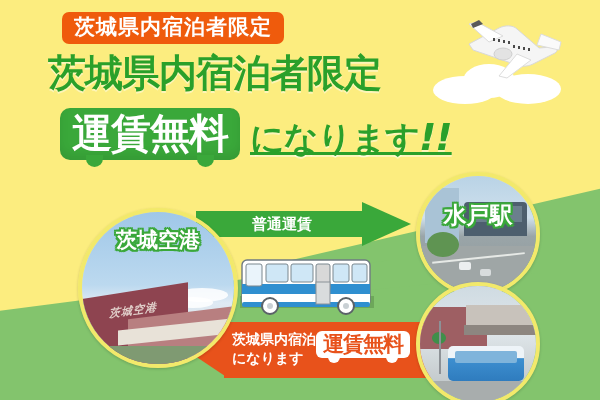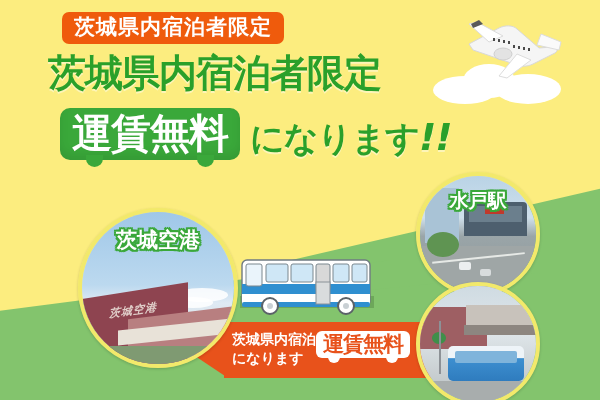--- a/index.html
+++ b/index.html
@@ -52,41 +52,42 @@
     white-space:nowrap;letter-spacing:-1px;
     box-shadow:inset 0 -6px 10px rgba(0,0,0,.08);
   }
   .nub{position:absolute;bottom:-7px;width:17px;height:12px;background:#3aa83a;border-radius:0 0 9px 9px;}
   .nub.l{left:26px;}
   .nub.r{right:26px;}
   .headline-2{
     color:#2aa02a;font-weight:bold;font-size:34px;line-height:1;
     white-space:nowrap;margin-left:10px;padding-bottom:4px;letter-spacing:-1px;
     text-shadow:0 2px 0 rgba(255,255,255,.45);
+    text-decoration:underline;
   }
   .headline-2 .bang{font-style:italic;font-size:38px;}
 
   
   .plane-wrap{position:absolute;left:425px;top:14px;width:150px;height:95px;}
   .cloud{position:absolute;left:8px;top:48px;width:128px;height:42px;}
   .cloud span{position:absolute;background:#ffffff;border-radius:50%;}
   .cloud .c1{left:0;top:14px;width:64px;height:28px;}
   .cloud .c2{left:30px;top:2px;width:52px;height:34px;}
   .cloud .c3{left:62px;top:12px;width:66px;height:30px;}
   .plane{position:absolute;left:18px;top:0;width:124px;height:72px;}
 
   
   .circle{
     position:absolute;border-radius:50%;
     border:4px solid #f2e96b;overflow:hidden;
     box-shadow:0 1px 3px rgba(0,0,0,.18);
   }
   .circle .cap{
-    position:absolute;left:0;right:0;top:12px;text-align:center;
-    color:#ffffff;font-weight:bold;font-size:19px;z-index:4;
+    position:absolute;left:0;right:0;top:24px;text-align:center;
+    color:#ffffff;font-weight:bold;font-size:23px;z-index:4;
     text-shadow:
       -2px -2px 0 #3aa83a, 2px -2px 0 #3aa83a,
       -2px  2px 0 #3aa83a, 2px  2px 0 #3aa83a,
        0   -2px 0 #3aa83a, 0    2px 0 #3aa83a,
       -2px  0   0 #3aa83a, 2px  0   0 #3aa83a;
   }
   .circle-airport{left:78px;top:208px;width:152px;height:152px;}
   .circle-airport .cap{font-size:21px;top:14px;}
   .circle-mito{left:416px;top:172px;width:116px;height:116px;}
   .circle-ishioka{left:416px;top:282px;width:116px;height:116px;}
@@ -204,20 +205,25 @@
     <div class="fare-box-wrap">
       <div class="fare-box">運賃無料</div>
       <span class="nub l"></span>
       <span class="nub r"></span>
     </div>
     <div class="headline-2">
       <span>になります</span><span class="bang">!!</span>
     </div>
   </div>
 
+  <div class="arrow-green">
+    <div class="shaft"></div>
+    <div class="head"></div>
+    <div class="lbl">普通運賃</div>
+  </div>
 
   <svg class="bus-ill" viewBox="0 0 142 66">
     <rect x="4" y="40" width="134" height="12" fill="#5b8f4a" opacity="0.55"></rect>
     <rect x="6" y="4" width="128" height="46" rx="5" fill="#ffffff" stroke="#6f7b82" stroke-width="1.4"></rect>
     <rect x="6" y="28" width="128" height="10" fill="#2f8fd0"></rect>
     <rect x="6" y="38" width="128" height="10" fill="#ffffff"></rect>
     <rect x="6" y="46" width="128" height="5" rx="2" fill="#2f8fd0"></rect>
     <rect x="10" y="8" width="16" height="22" rx="2" fill="#eaf4fb" stroke="#7a878e" stroke-width="1"></rect>
     <rect x="30" y="8" width="22" height="18" rx="2" fill="#cfe7f6" stroke="#7a878e" stroke-width="1"></rect>
     <rect x="55" y="8" width="22" height="18" rx="2" fill="#cfe7f6" stroke="#7a878e" stroke-width="1"></rect>

